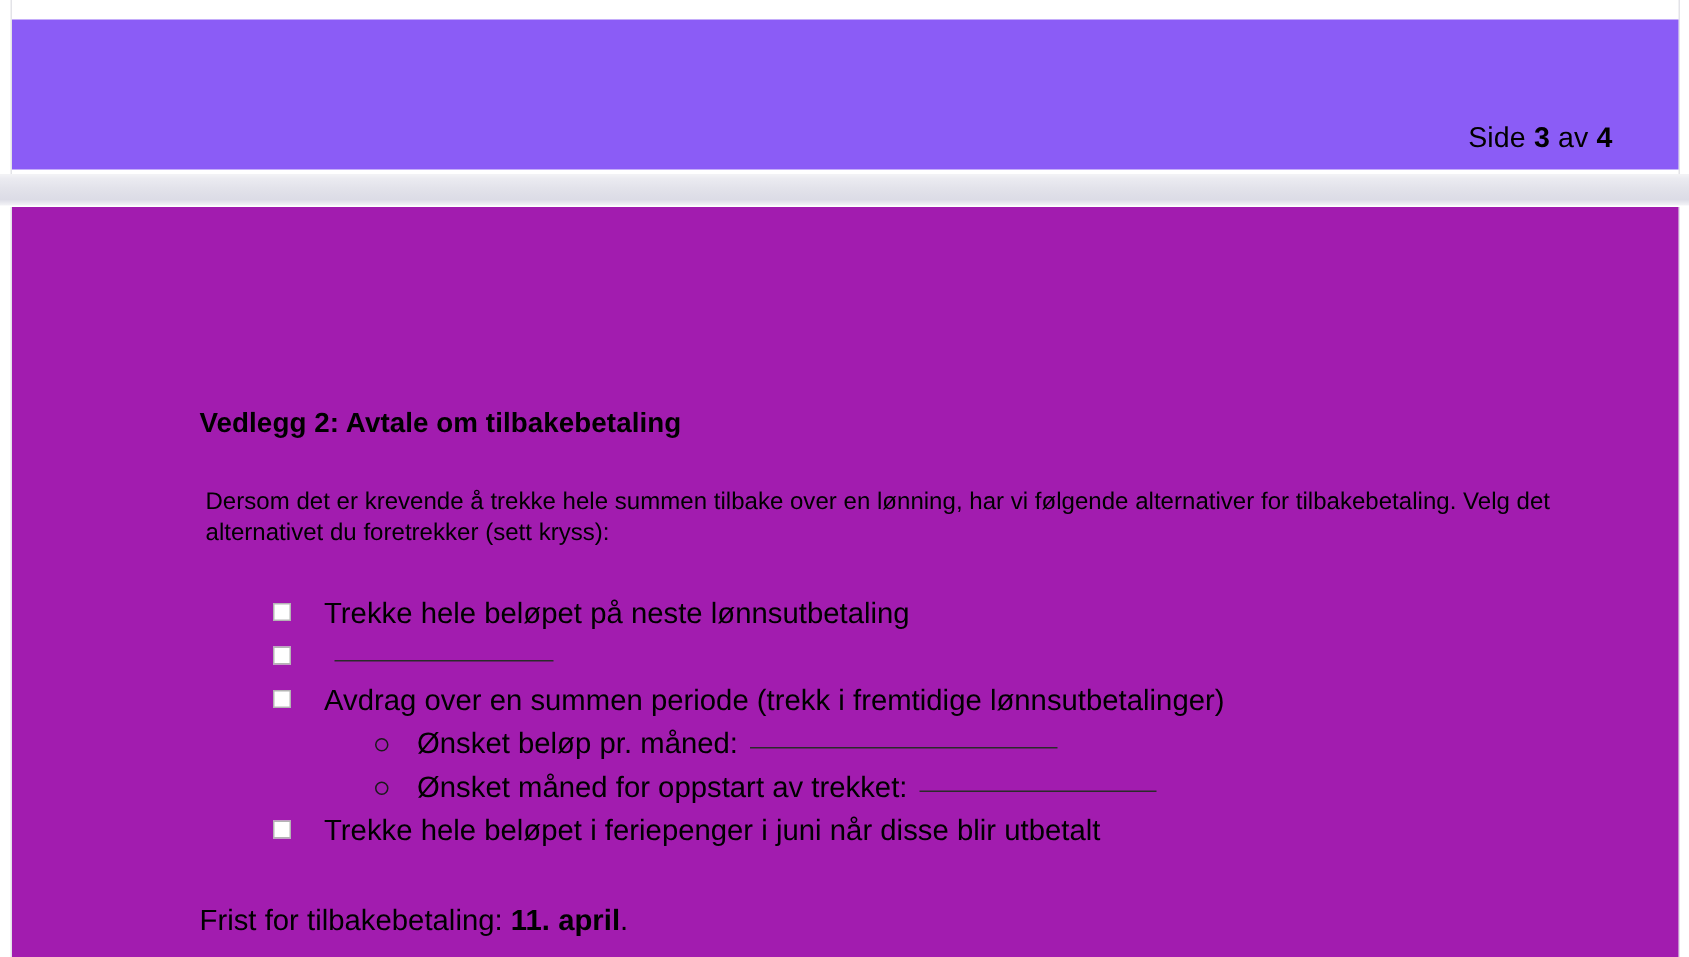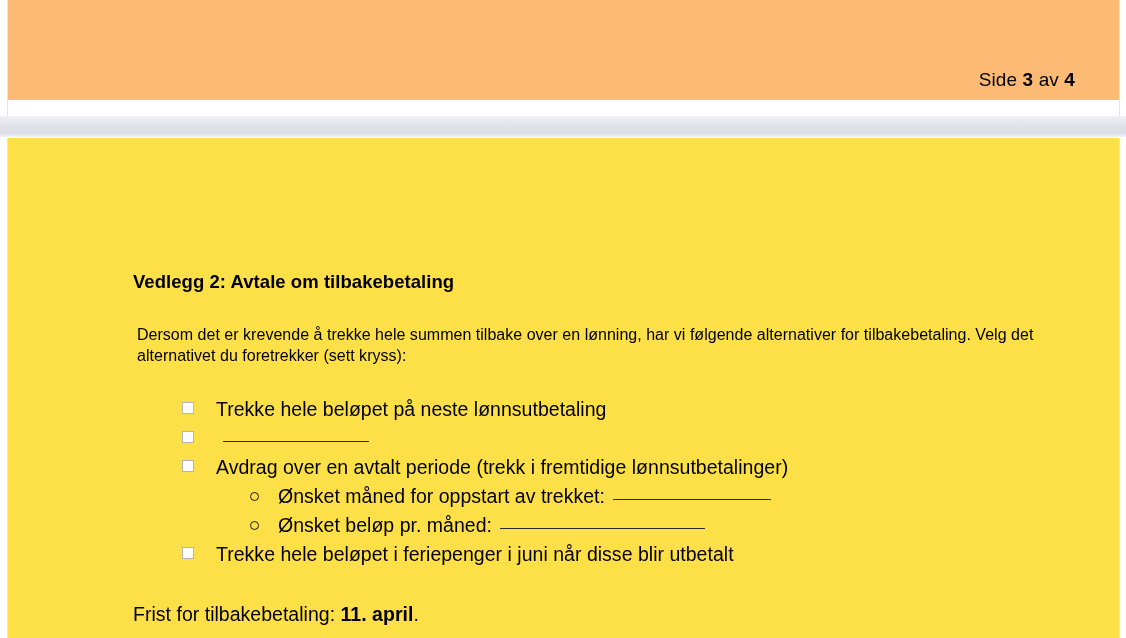--- a/index.html
+++ b/index.html
@@ -33,23 +33,23 @@
     background: #e3e3e8;
   }
   .page-edge-left  { left: 7px; }
   .page-edge-right { left: 1119px; }
 
   
   .page-prev {
     position: absolute;
     left: 8px;
     right: 7px;
-    top: 0;
+    top: 13px;
     height: 100px;
-    background: #fdba74;
+    background: #8b5cf6;
   }
   .page-footer {
     position: absolute;
     right: 44px;
     top: 68px;
     font-size: 19px;
     line-height: 24px;
     letter-spacing: 0.1px;
     white-space: nowrap;
   }
@@ -79,21 +79,21 @@
     background: #ffffff;
   }
 
   
   .page-main {
     position: absolute;
     left: 8px;
     right: 7px;
     top: 138px;
     bottom: 0;
-    background: #fde047;
+    background: #a21caf;
   }
 
   .doc-body {
     position: absolute;
     left: 125px;
     top: 0;
     width: 952px;
   }
 
   .doc-heading {
@@ -220,32 +220,32 @@
           <span>Trekke hele beløpet på neste lønnsutbetaling</span>
         </li>
 
         <li class="check-item">
           <span class="check-box"></span>
           <span class="blank blank-long"></span>
         </li>
 
         <li class="check-item">
           <span class="check-box"></span>
-          <span>Avdrag over en avtalt periode (trekk i fremtidige lønnsutbetalinger)</span>
+          <span>Avdrag over en summen periode (trekk i fremtidige lønnsutbetalinger)</span>
         </li>
 
         <li>
           <ul class="sub-list">
             <li class="sub-item">
               <span class="sub-circle"></span>
-              <span>Ønsket måned for oppstart av trekket:</span><span class="blank blank-short"></span>
+              <span>Ønsket beløp pr. måned:</span><span class="blank blank-medium"></span>
             </li>
             <li class="sub-item">
               <span class="sub-circle"></span>
-              <span>Ønsket beløp pr. måned:</span><span class="blank blank-medium"></span>
+              <span>Ønsket måned for oppstart av trekket:</span><span class="blank blank-short"></span>
             </li>
           </ul>
         </li>
 
         <li class="check-item">
           <span class="check-box"></span>
           <span>Trekke hele beløpet i feriepenger i juni når disse blir utbetalt</span>
         </li>
 
       </ul>

